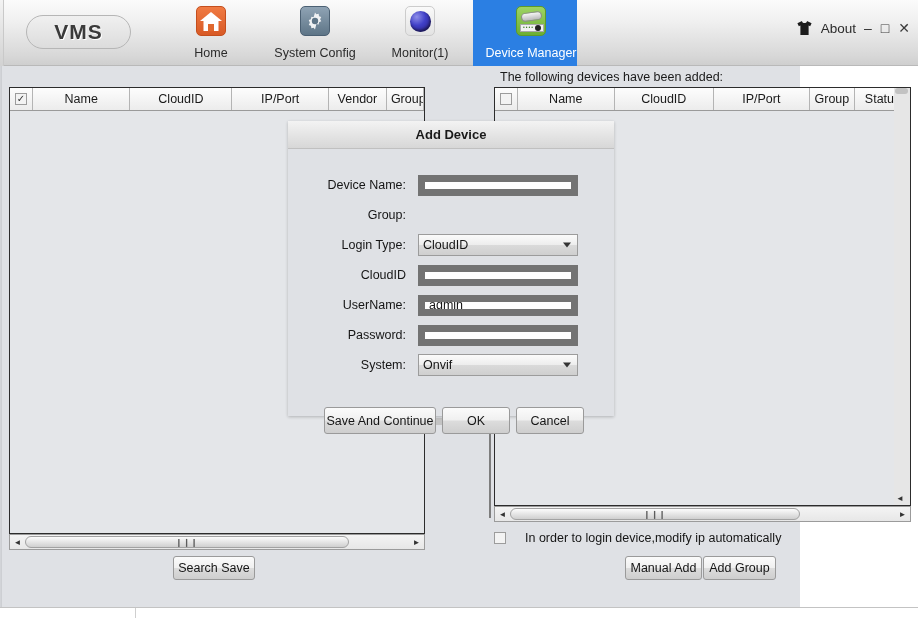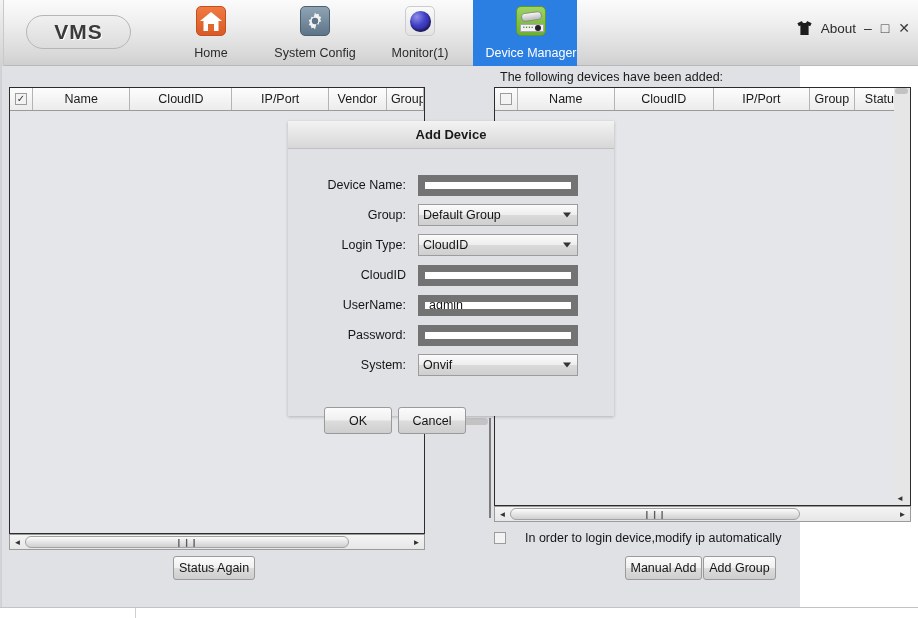--- a/index.html
+++ b/index.html
@@ -442,21 +442,21 @@
   </div>
 
   <div class="hscroll hs-left">
     <div class="hs-arrow">◄</div>
     <div class="hs-track">
       <div class="hs-thumb" style="left:0px; width:324px;">❙❙❙</div>
     </div>
     <div class="hs-arrow">►</div>
   </div>
 
-  <div class="btn btn-search">Status Again</div>
+  <div class="btn btn-search">Search Save</div>
 
   <div class="tablebox tb-right">
     <div class="hdr-row">
       <div class="hdr-check">
         <span class="cbx"></span>
       </div>
       <div class="hdr-cell" style="width:102px;">Name</div>
       <div class="hdr-cell" style="width:105px;">CloudID</div>
       <div class="hdr-cell" style="width:101px;">IP/Port</div>
       <div class="hdr-cell" style="width:48px;">Group</div>
@@ -494,24 +494,20 @@
 
     <div class="dlg-body">
 
       <div class="frow">
         <div class="flabel">Device Name:</div>
         <input class="finput" type="text" value="" style="">
       </div>
 
       <div class="frow">
         <div class="flabel">Group:</div>
-        <div class="fselect">
-          <span>Default Group</span>
-          <span class="caret"></span>
-        </div>
       </div>
 
       <div class="frow">
         <div class="flabel">Login Type:</div>
         <div class="fselect">
           <span>CloudID</span>
           <span class="caret"></span>
         </div>
       </div>
 
@@ -532,20 +528,21 @@
 
       <div class="frow">
         <div class="flabel">System:</div>
         <div class="fselect">
           <span>Onvif</span>
           <span class="caret"></span>
         </div>
       </div>
 
       <div class="dlg-buttons">
+        <div class="btn dbtn dbtn-save">Save And Continue</div>
         <div class="btn dbtn dbtn-ok">OK</div>
         <div class="btn dbtn dbtn-cancel">Cancel</div>
       </div>
     </div>
   </div>
 
   <div class="win-bottom">
     <div class="divider"></div>
   </div>
 

